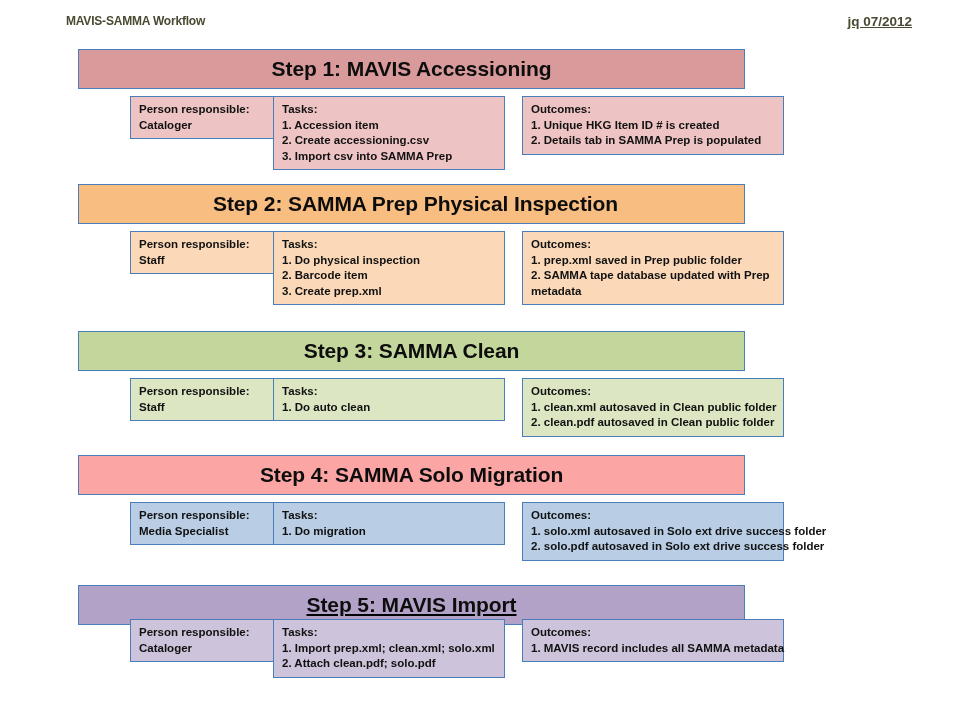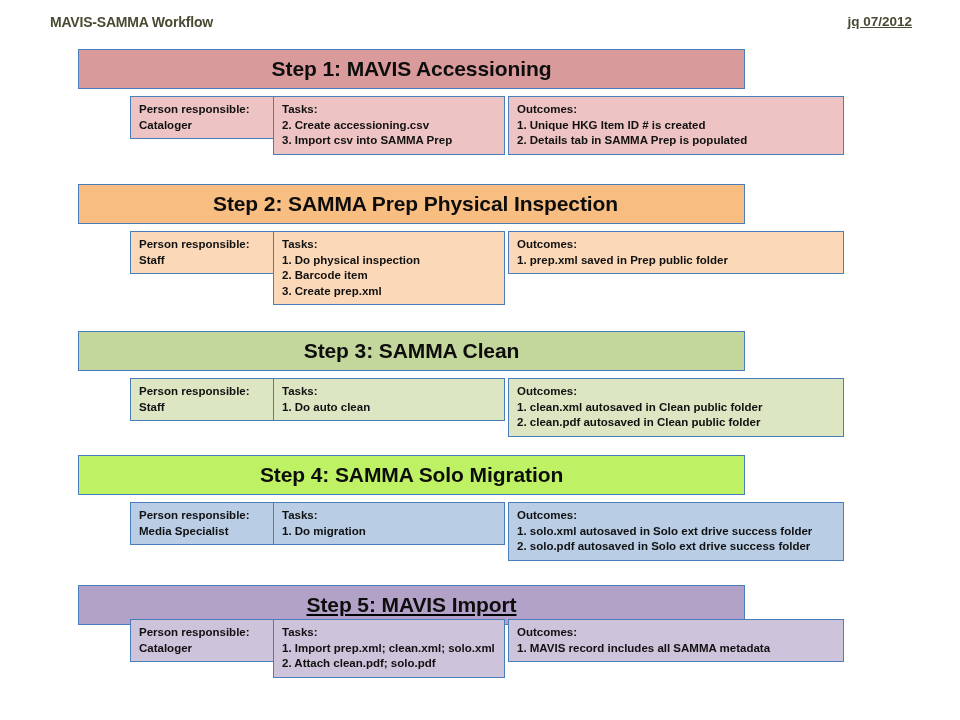--- a/index.html
+++ b/index.html
@@ -23,23 +23,23 @@
   
   .doc-header {
     position: absolute;
     top: 14px;
     left: 50px;
     width: 862px;
     height: 22px;
   }
   .doc-title {
     position: absolute;
-    left: 0;
+    left: 16px;
     top: 0;
-    font-size: 14px;
+    font-size: 12px;
     font-weight: bold;
     color: #4a4a33;
     letter-spacing: -0.2px;
     white-space: nowrap;
   }
   .doc-date {
     position: absolute;
     right: 0;
     top: 0;
     font-size: 13.5px;
@@ -82,42 +82,42 @@
   }
   .panel-person {
     left: 130px;
     width: 148px;
   }
   .panel-tasks {
     left: 273px;
     width: 232px;
   }
   .panel-outcomes {
-    left: 508px;
-    width: 336px;
+    left: 522px;
+    width: 262px;
   }
   .panel-line {
     font-size: 11.5px;
     font-weight: bold;
     color: #111111;
     line-height: 15.5px;
     white-space: nowrap;
   }
   .panel-line.wrap {
     white-space: normal;
   }
 
   
   .s1 .step-bar  { background: #d89a9a; }
   .s1 .panel     { background: #eec3c3; }
   .s2 .step-bar  { background: #f8bd80; padding-left: 8px; }
   .s2 .panel     { background: #fbd9b8; }
   .s3 .step-bar  { background: #c3d69b; }
   .s3 .panel     { background: #dce6c3; }
-  .s4 .step-bar  { background: #bef264; text-align: right; }
+  .s4 .step-bar  { background: #fca5a5; text-align: right; }
   .s4 .panel     { background: #b9cde5; }
   .s5 .step-bar  { background: #b3a2c7; }
   .s5 .panel     { background: #cdc3da; }
 </style>
 </head>
 <body>
 
 <div id="page">
 
   <div class="doc-header">
@@ -128,20 +128,21 @@
   <div class="step s1" style="top:49px;">
     <div class="step-bar" style="top:0px;">
       <span class="step-bar-label">Step 1: MAVIS Accessioning</span>
     </div>
     <div class="panel panel-person" style="top:47px;">
       <div class="panel-line">Person responsible:</div>
       <div class="panel-line">Cataloger</div>
     </div>
     <div class="panel panel-tasks" style="top:47px;">
       <div class="panel-line">Tasks:</div>
+      <div class="panel-line">1. Accession item</div>
       <div class="panel-line">2. Create accessioning.csv</div>
       <div class="panel-line">3. Import csv into SAMMA Prep</div>
     </div>
     <div class="panel panel-outcomes" style="top:47px;">
       <div class="panel-line">Outcomes:</div>
       <div class="panel-line">1. Unique HKG Item ID # is created</div>
       <div class="panel-line">2. Details tab in SAMMA Prep is populated</div>
     </div>
   </div>
 
@@ -155,20 +156,21 @@
     </div>
     <div class="panel panel-tasks" style="top:47px;">
       <div class="panel-line">Tasks:</div>
       <div class="panel-line">1. Do physical inspection</div>
       <div class="panel-line">2. Barcode item</div>
       <div class="panel-line">3. Create prep.xml</div>
     </div>
     <div class="panel panel-outcomes" style="top:47px;">
       <div class="panel-line">Outcomes:</div>
       <div class="panel-line">1. prep.xml saved in Prep public folder</div>
+      <div class="panel-line wrap">2. SAMMA tape database updated with Prep metadata</div>
     </div>
   </div>
 
   <div class="step s3" style="top:331px;">
     <div class="step-bar" style="top:0px;">
       <span class="step-bar-label">Step 3: SAMMA Clean</span>
     </div>
     <div class="panel panel-person" style="top:47px;">
       <div class="panel-line">Person responsible:</div>
       <div class="panel-line">Staff</div>

